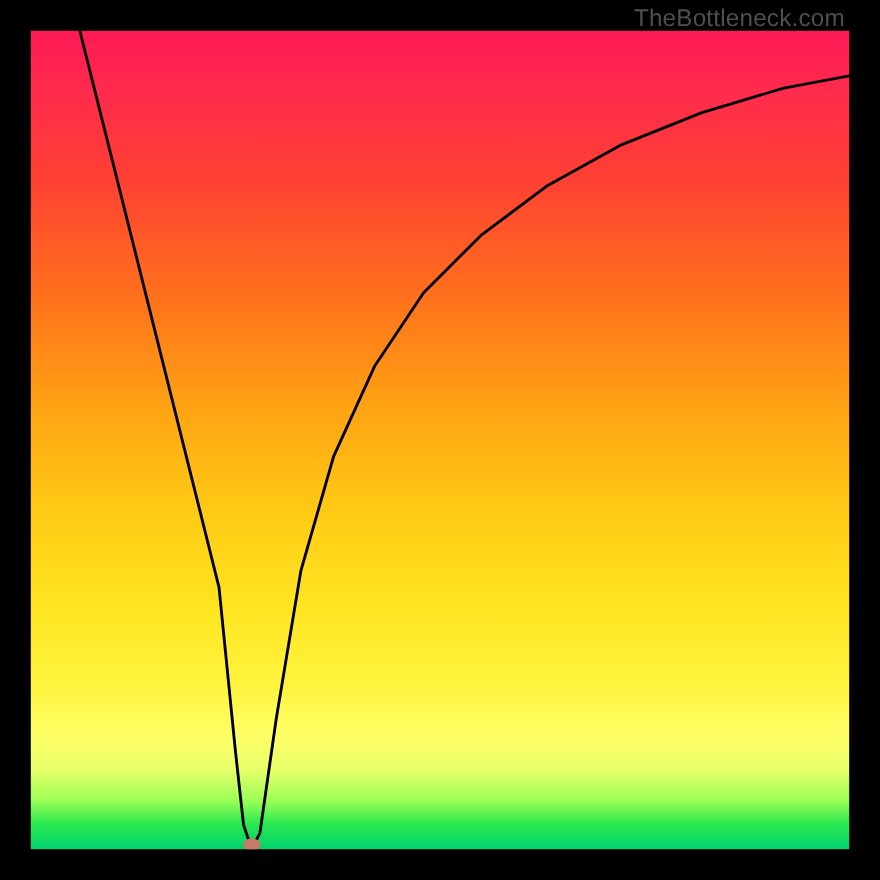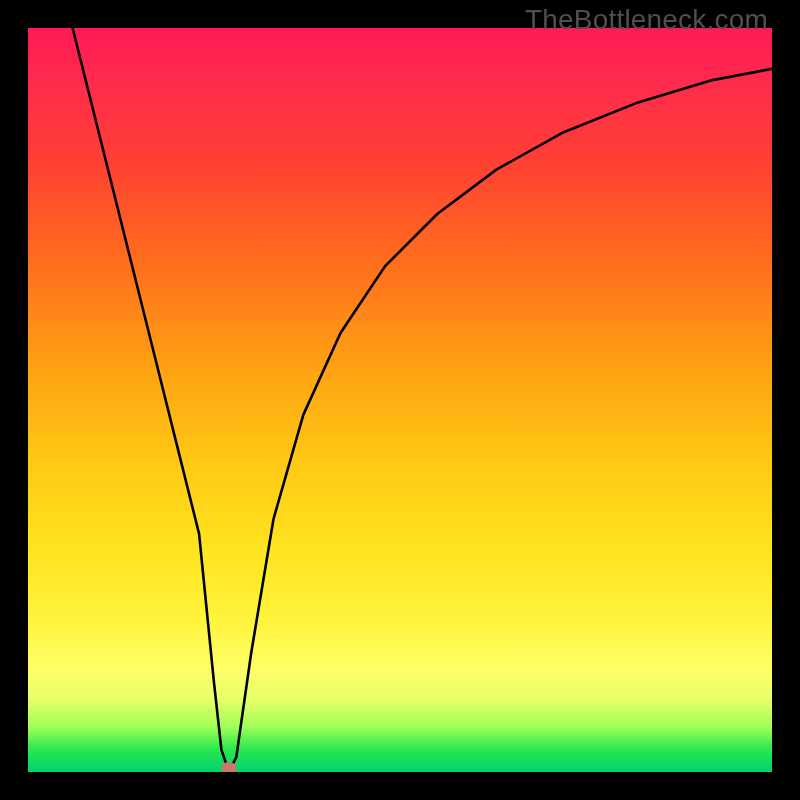--- a/index.html
+++ b/index.html
@@ -47,21 +47,21 @@
     position: absolute;
     inset: 0;
     width: 100%;
     height: 100%;
   }
   .watermark {
     position: absolute;
     top: 4px;
     right: 32px;
     color: #4f4f4f;
-    font-size: 28px;
+    font-size: 22px;
     font-weight: 400;
     letter-spacing: 0.2px;
     user-select: none;
   }
 </style>
 </head>
 <body>
 
 <div class="chart-container">
 

